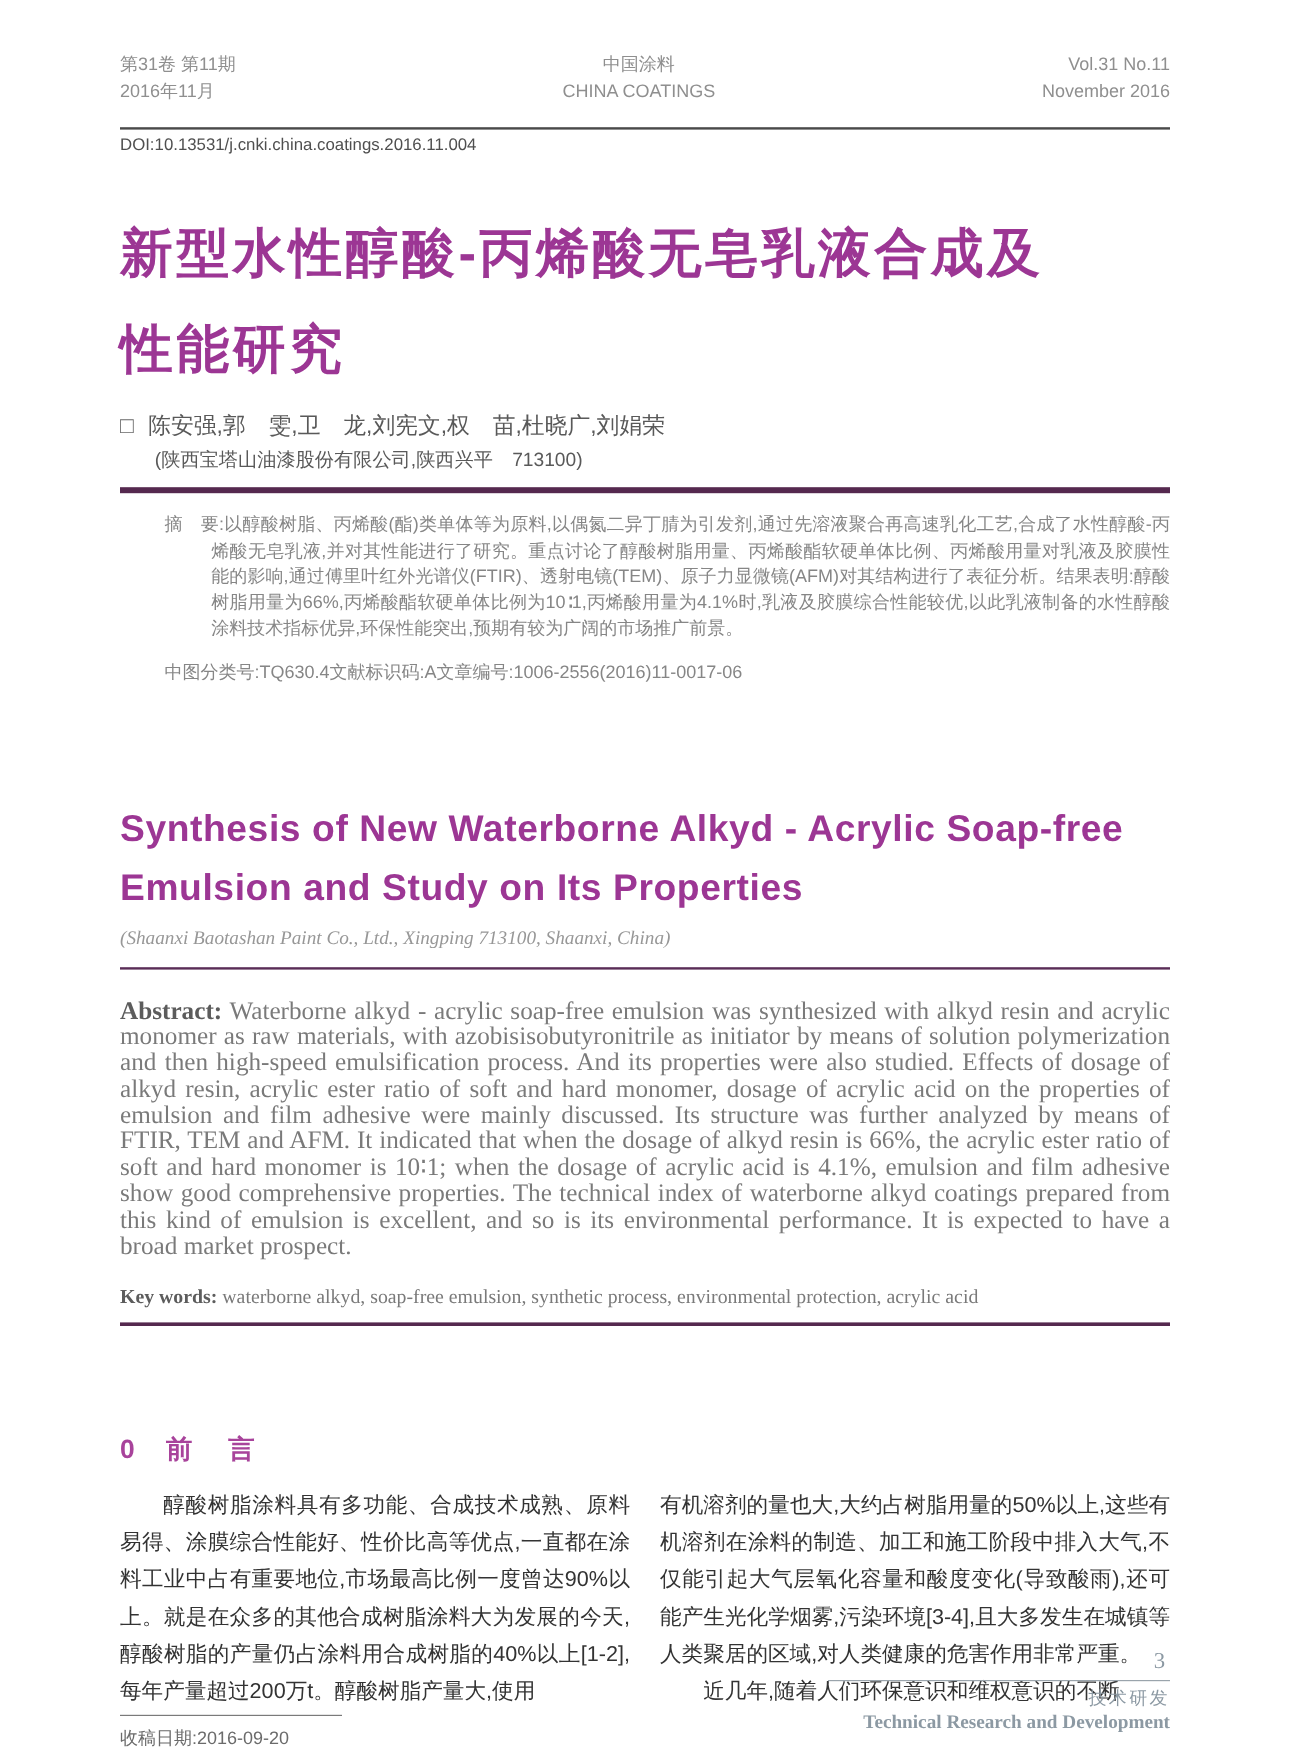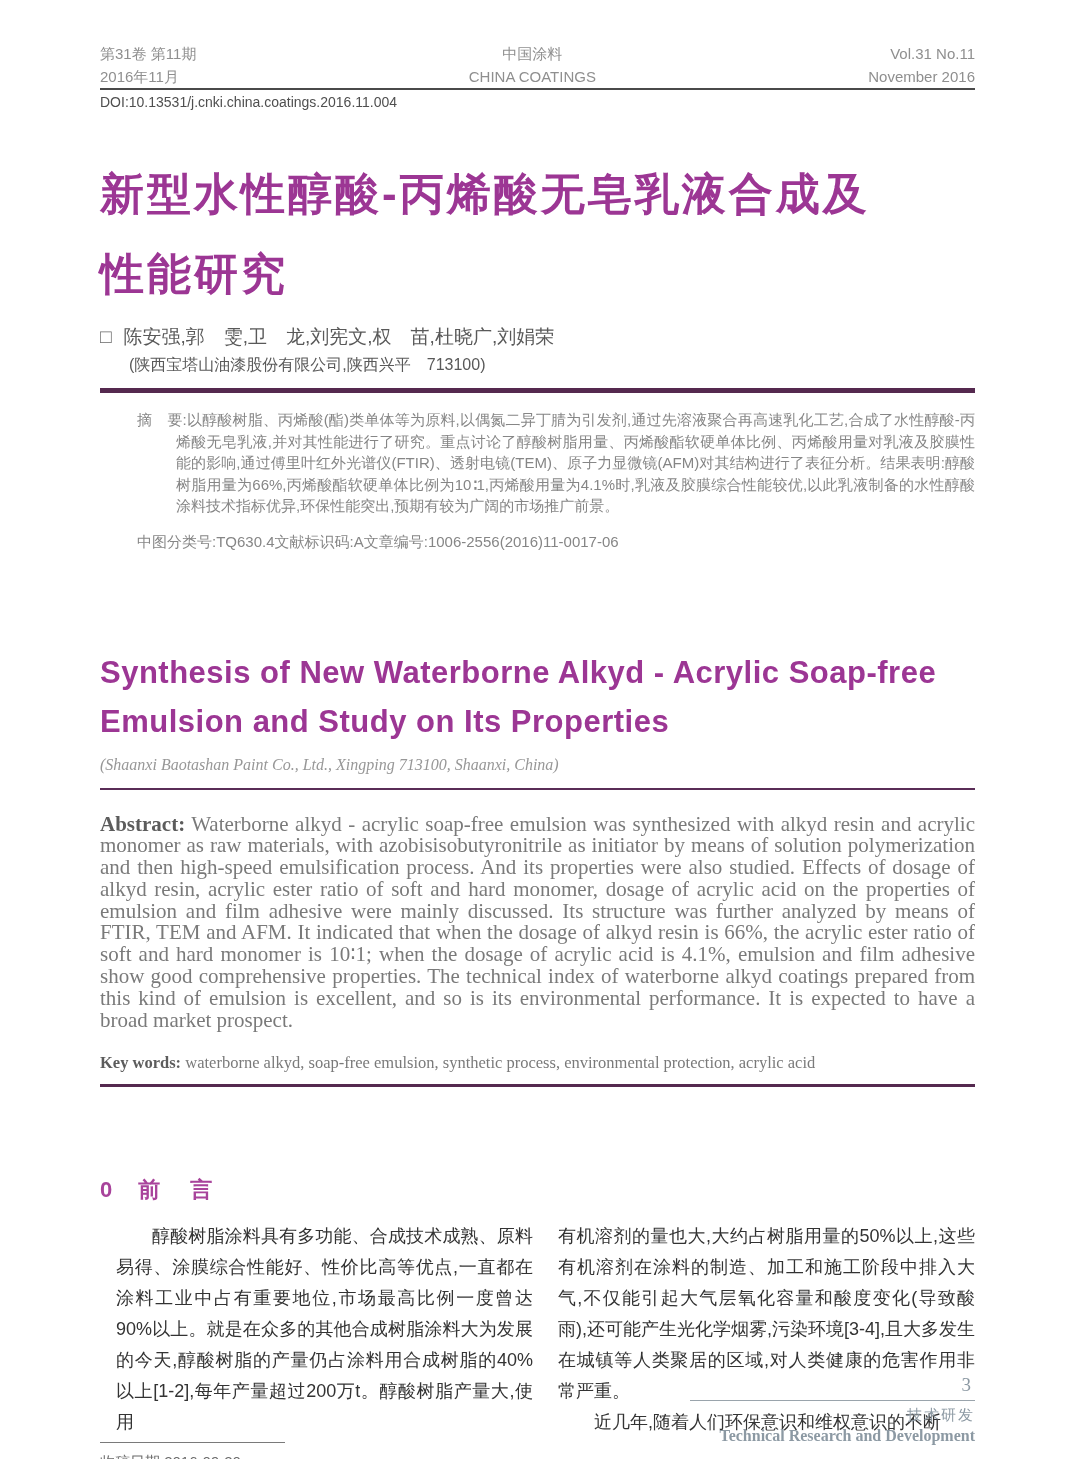--- a/index.html
+++ b/index.html
@@ -9,21 +9,21 @@
     margin:0 auto;
     box-sizing:border-box;
     padding:42px 100px 0 100px;
     background:#ffffff;
     font-family:"Liberation Sans",sans-serif;
     overflow:hidden;
   }
   
   .jheader{display:flex;justify-content:space-between;align-items:flex-start;
     font-size:15px;line-height:23px;color:#8f8f8f;
-    border-bottom:2px solid #4a4a4a;padding-bottom:0;}
+    border-bottom:2px solid #4a4a4a;padding-bottom:18px;}
   .jheader .hl{text-align:left;}
   .jheader .hc{text-align:center;}
   .jheader .hr{text-align:right;}
   .doi{font-size:14px;color:#4f4f4f;margin-top:4px;}
   
   .title-cn{
     margin-top:44px;
     font-size:44px;font-weight:900;letter-spacing:3px;
     color:#9c3694;line-height:80px;white-space:pre-line;
   }
@@ -60,21 +60,21 @@
   }
   .abs-en .lbl{font-weight:bold;color:#5c5c5c;}
   .kw-en{font-family:"Liberation Serif",serif;font-size:16.5px;line-height:21.8px;color:#7a7a7a;margin-top:2px;}
   .kw-en .lbl{font-weight:bold;color:#5c5c5c;}
   .rule-thin2{height:3px;background:#55294f;margin-top:10px;}
   
   .sec-head{margin-top:88px;font-size:22px;font-weight:bold;color:#a8439b;}
   .sec-head .num{margin-right:26px;}
   .sec-head .t{letter-spacing:4px;}
   .cols{display:flex;margin-top:16px;}
-  .col{width:425px;font-size:18px;line-height:31px;color:#333333;text-align:justify;margin-left:16px;}
+  .col{width:425px;font-size:18px;line-height:31px;color:#333333;text-align:justify;}
   .col + .col{margin-left:25px;}
   .col p{margin:0;}
   .col p.indent{text-indent:2em;}
   
   .footnote{margin-top:4px;font-size:15px;line-height:25px;color:#6b6b6b;}
   .fn-rule{width:185px;height:1px;background:#7a7a7a;margin-bottom:6px;}
   
   .pfooter{position:absolute;right:100px;bottom:14px;text-align:right;color:#8c99a3;}
   .pfooter .pageno{font-family:"Liberation Serif",serif;font-size:19px;padding-right:4px;}
   .pfooter .f-rule{width:285px;height:1px;background:#9aa4ac;margin:4px 0 5px auto;}

